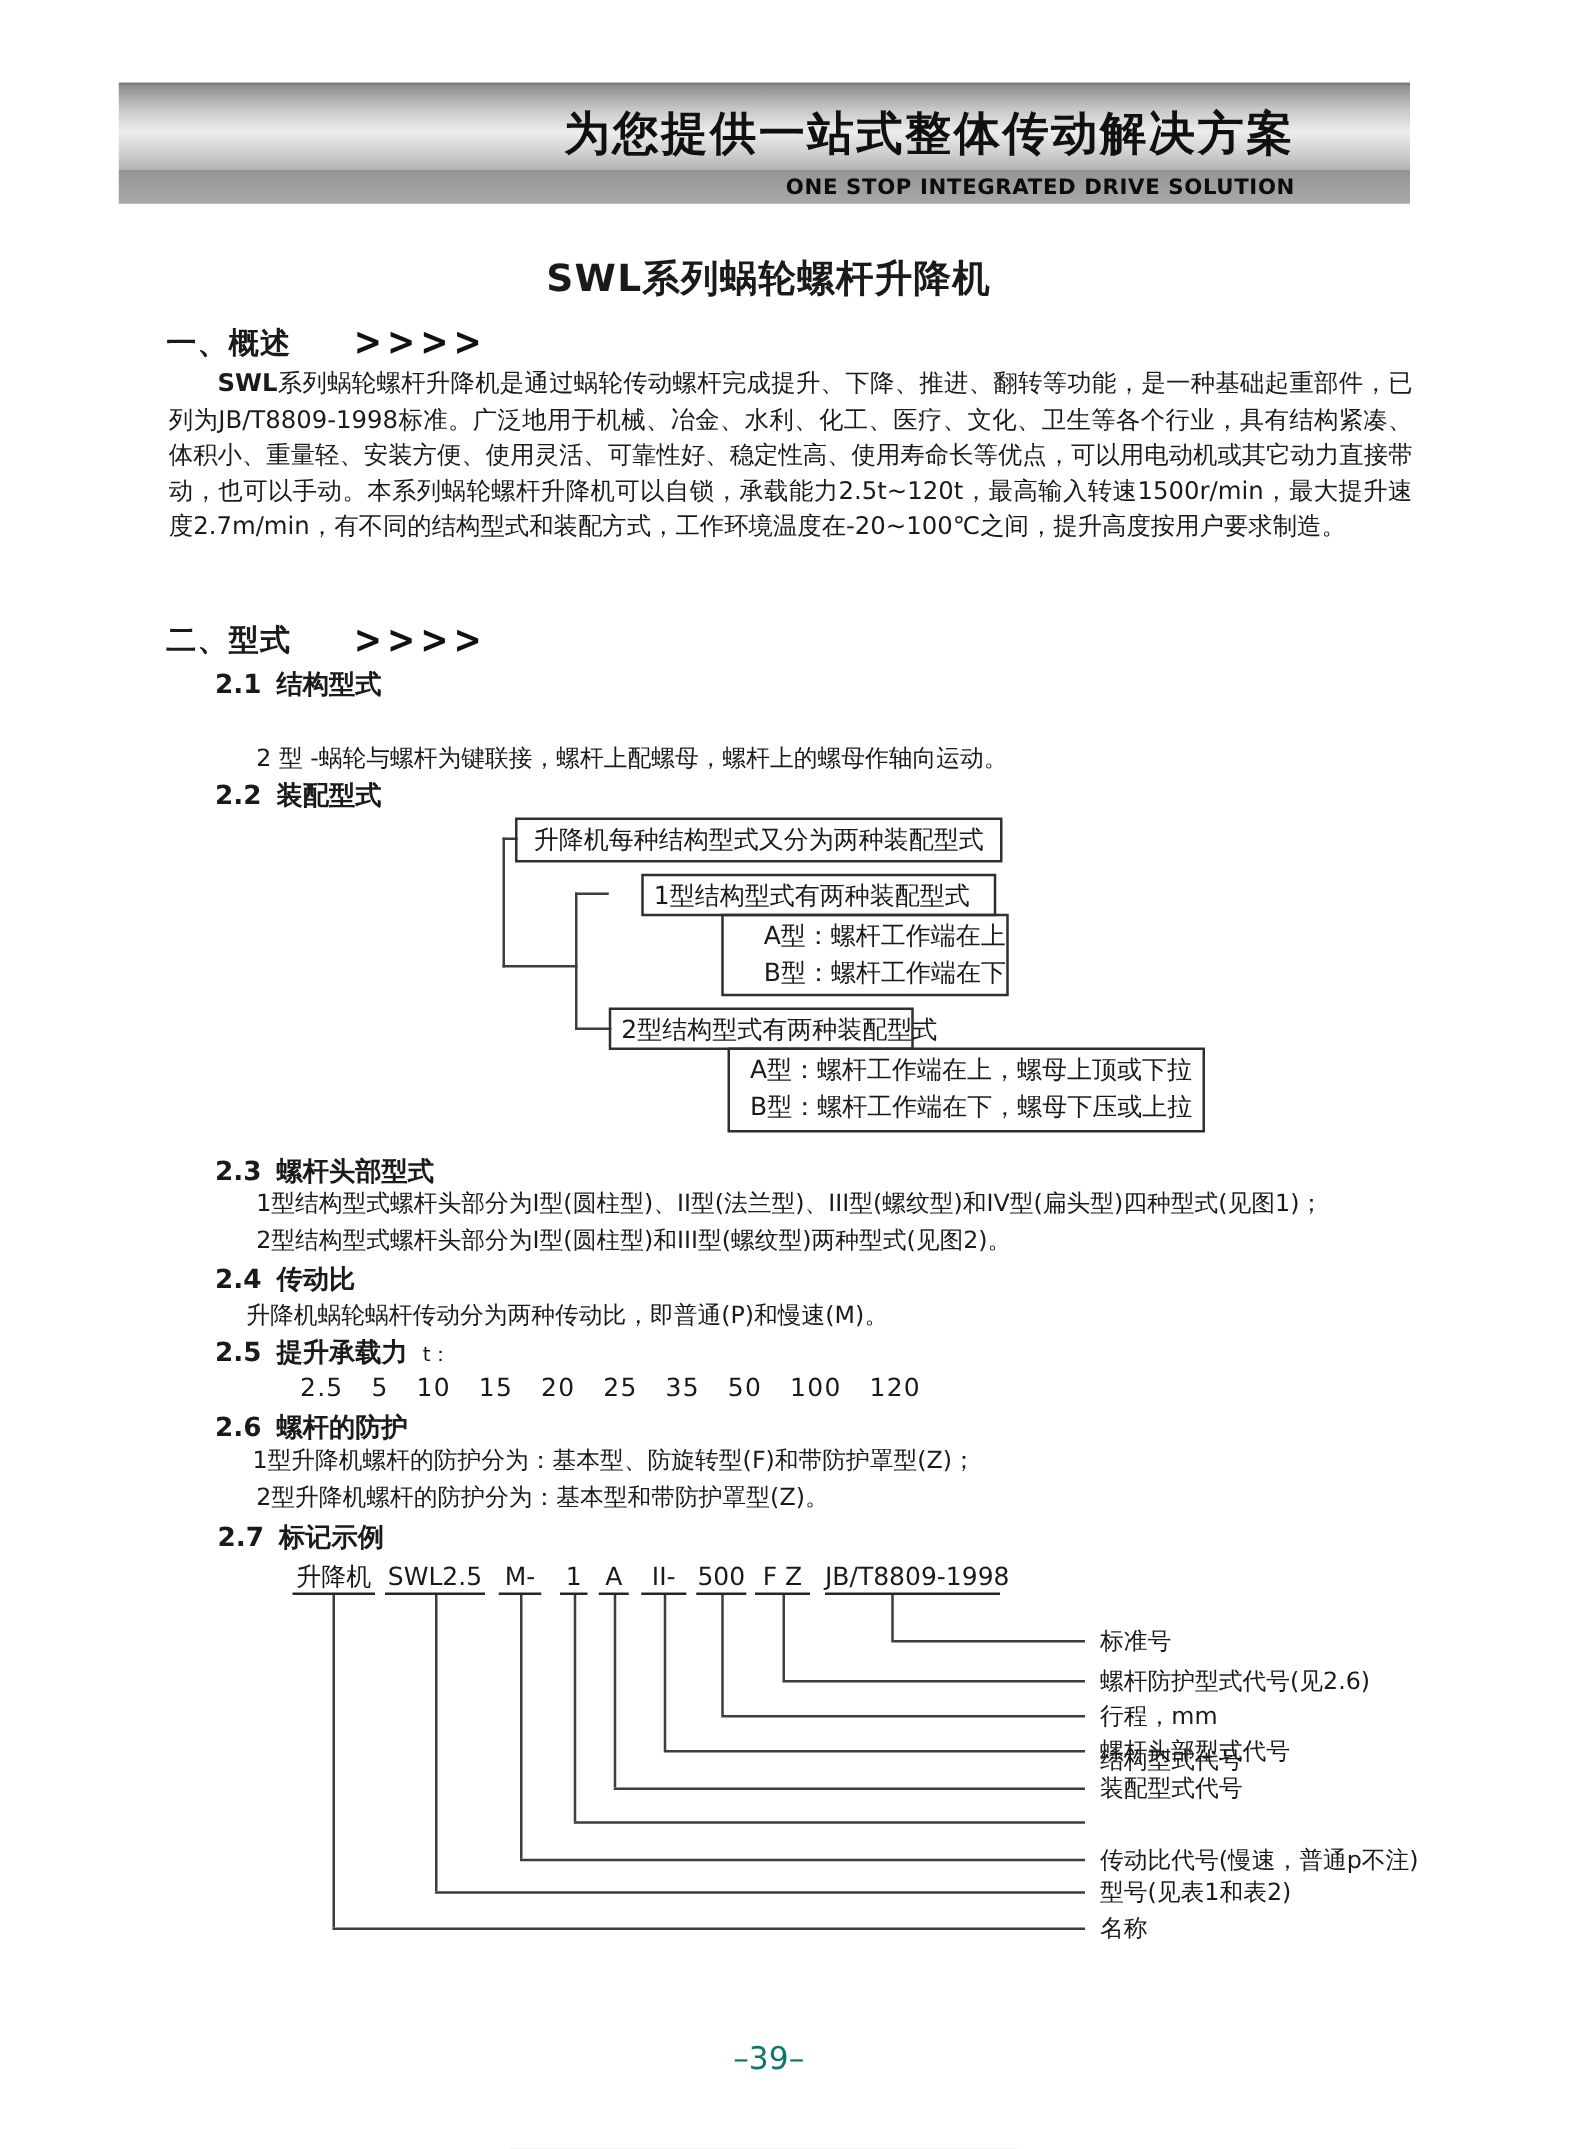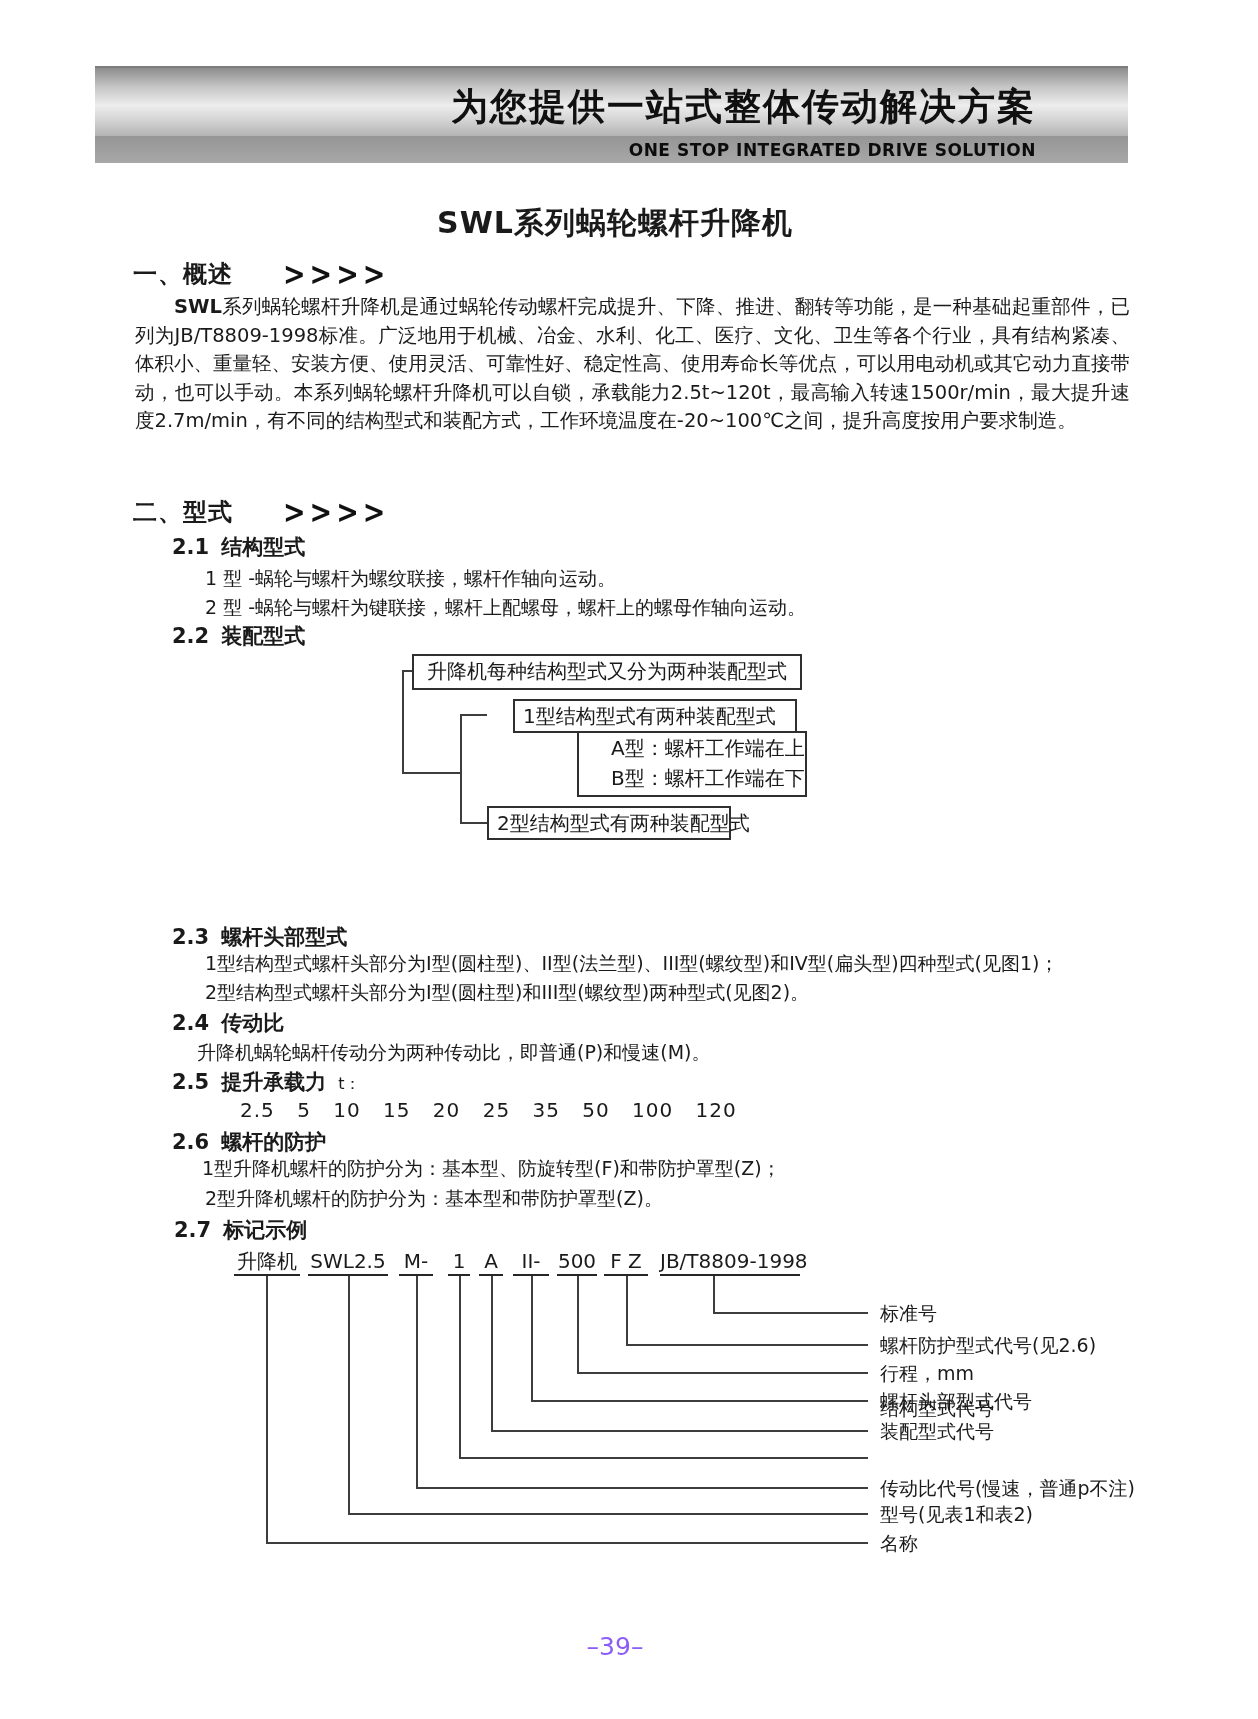--- a/index.html
+++ b/index.html
@@ -126,21 +126,21 @@
   .dlabel.s2{top:1476px;}
   .dlabel.s3{top:1396px;}
   .dlabel.s4{top:1419px;}
   .dlabel.s5{top:1389px;}
   .dlabel.s6{top:1361px;}
   .dlabel.s7{top:1333px;}
   .dlabel.s8{top:1301px;}
   
   .page-num{
     position:absolute; left:0; top:1632px; width:1230px; text-align:center;
-    font-size:25px; color:#8b5cf6;
+    font-size:25px; color:#0f766e;
   }
 </style>
 </head>
 <body>
 
 <div class="page">
 
   <div class="header-bar">
     <span class="cn">为您提供一站式整体传动解决方案</span>
   </div>
@@ -160,21 +160,20 @@
 
   <div class="sec-head sec2">
     <span class="h">二、型式</span>
     <span class="chev">&gt;&gt;&gt;&gt;</span>
   </div>
 
   <div class="sub-head h21">
     <span>2.1</span>
     <span>结构型式</span>
   </div>
-  <div class="item i211">1 型 -蜗轮与螺杆为螺纹联接，螺杆作轴向运动。</div>
   <div class="item i212">2 型 -蜗轮与螺杆为键联接，螺杆上配螺母，螺杆上的螺母作轴向运动。</div>
 
   <div class="sub-head h22">
     <span>2.2</span>
     <span>装配型式</span>
   </div>
 
   <div class="cline cv l-v1"></div>
   <div class="cline ch l-h1a"></div>
   <div class="cline ch l-h1b"></div>
@@ -186,20 +185,24 @@
   </div>
   <div class="fbox fb-t1">
     <span>1型结构型式有两种装配型式</span>
   </div>
   <div class="fbox fb-t1ab">
     <span>A型：螺杆工作端在上</span>
     <span>B型：螺杆工作端在下</span>
   </div>
   <div class="fbox fb-t2">
     <span>2型结构型式有两种装配型式</span>
+  </div>
+  <div class="fbox fb-t2ab">
+    <span>A型：螺杆工作端在上，螺母上顶或下拉</span>
+    <span>B型：螺杆工作端在下，螺母下压或上拉</span>
   </div>
 
   <div class="sub-head h23">
     <span>2.3</span>
     <span>螺杆头部型式</span>
   </div>
   <div class="item i231">1型结构型式螺杆头部分为I型(圆柱型)、II型(法兰型)、III型(螺纹型)和IV型(扁头型)四种型式(见图1)；</div>
   <div class="item i232">2型结构型式螺杆头部分为I型(圆柱型)和III型(螺纹型)两种型式(见图2)。</div>
 
   <div class="sub-head h24">

